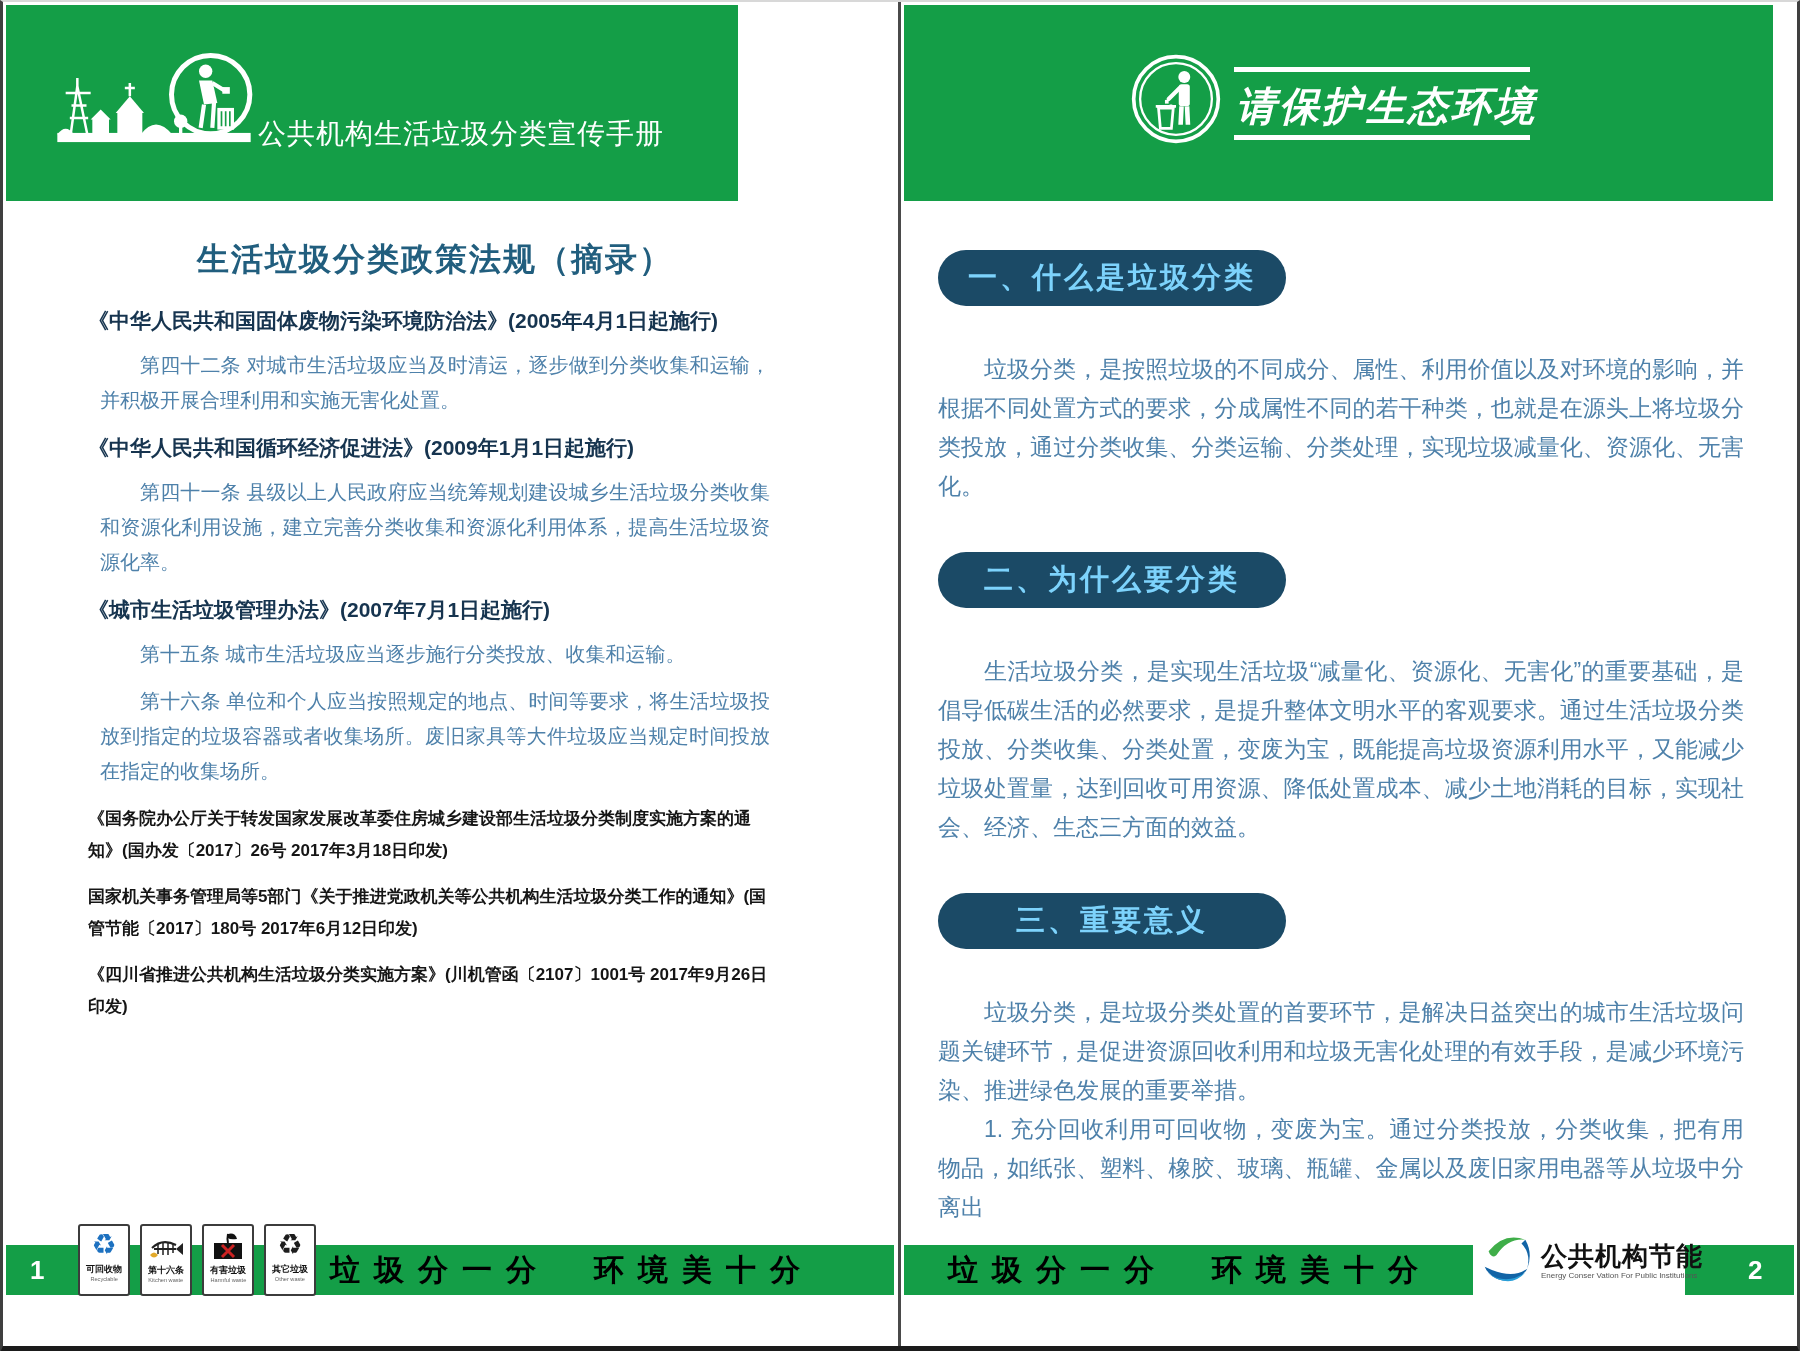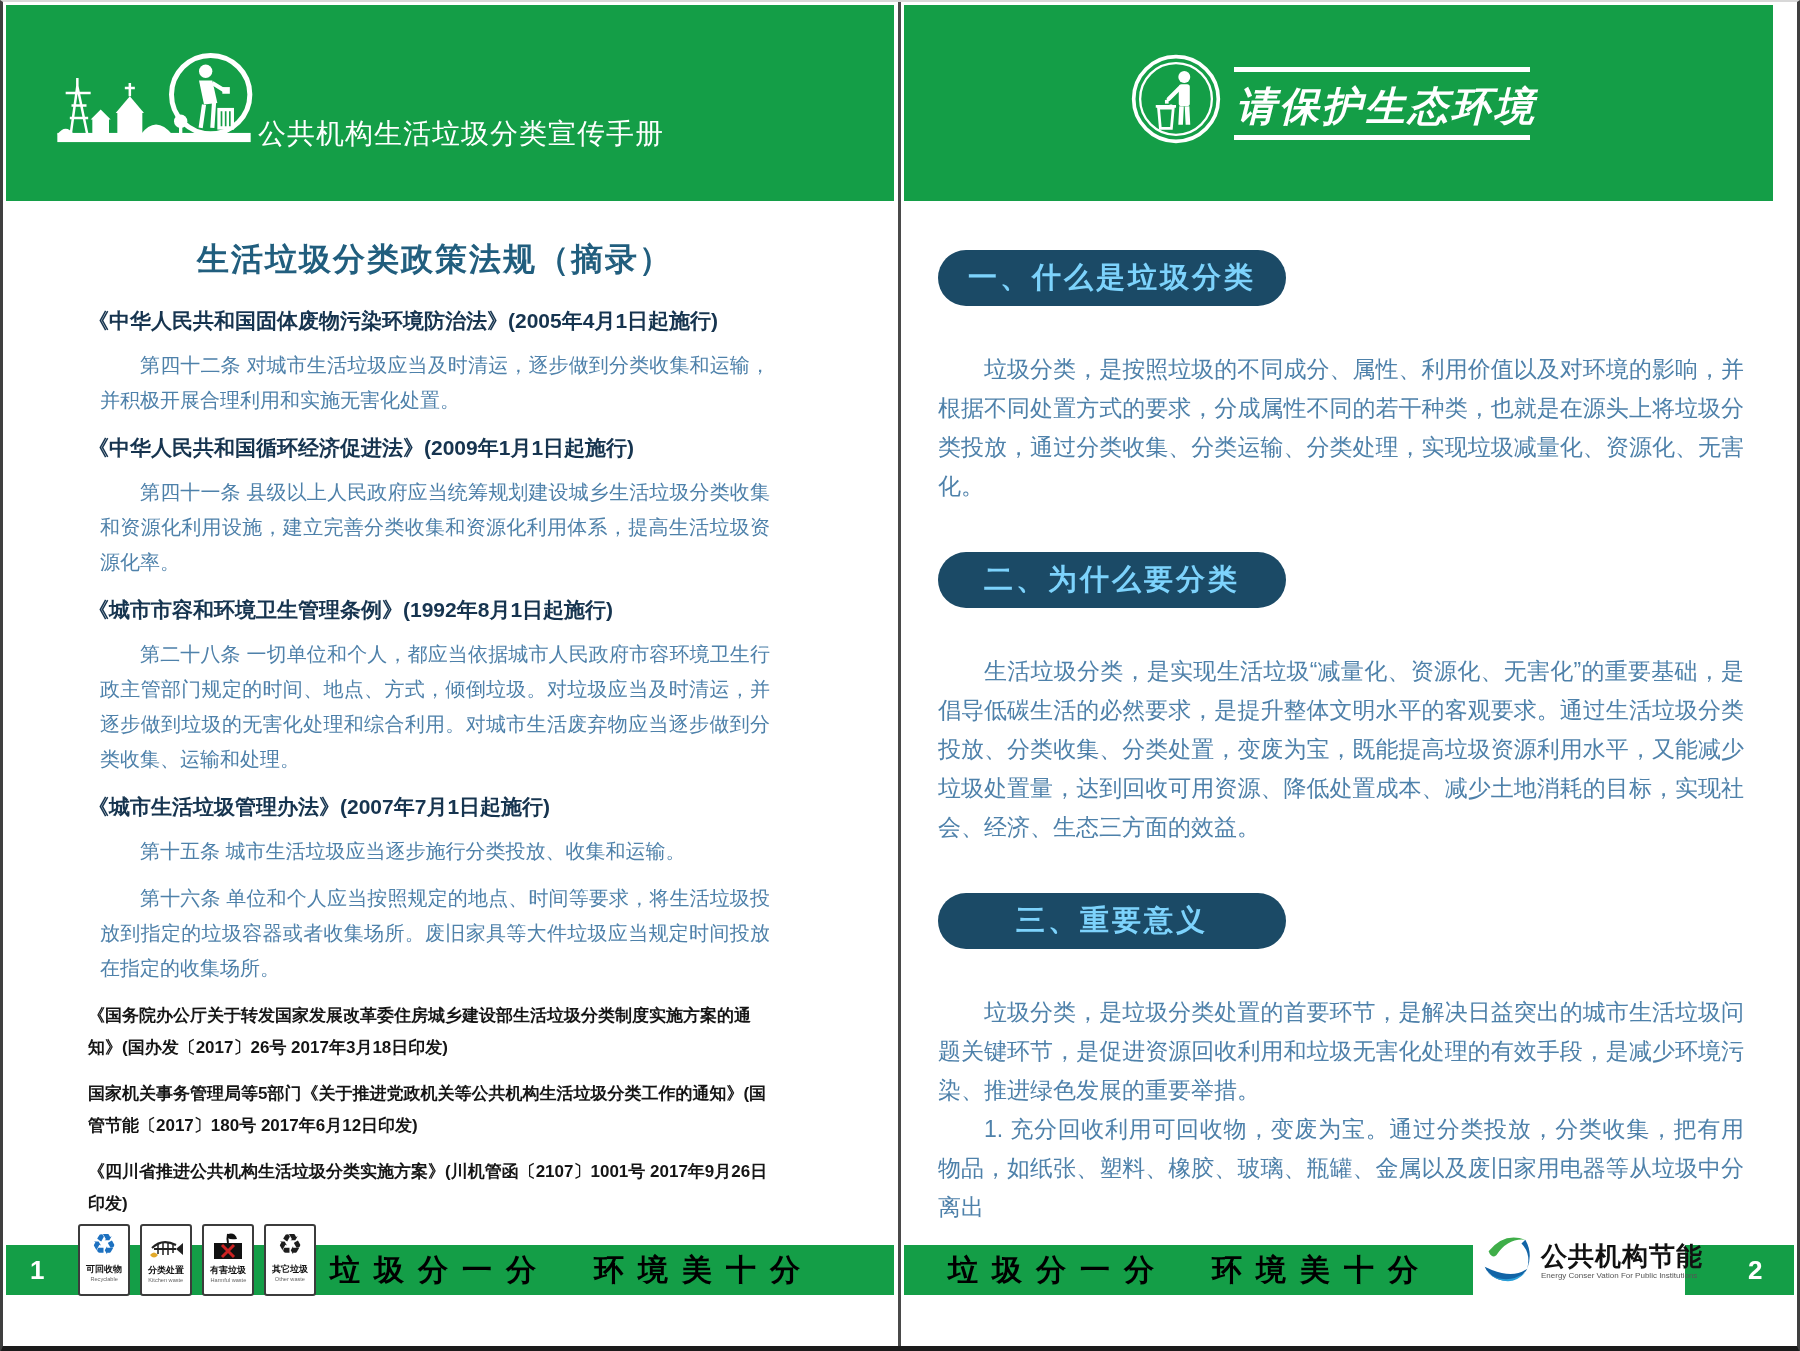--- a/index.html
+++ b/index.html
@@ -7,21 +7,21 @@
     position:relative;width:1800px;height:1351px;background:#ffffff;
     font-family:"Liberation Sans","DejaVu Sans",sans-serif;overflow:hidden;
   }
   .frame{position:absolute;left:0;top:0;width:1794px;height:1344px;
     border-left:3px solid #3f3f3f;border-right:3px solid #3f3f3f;
     border-bottom:7px solid #1b1b1b;border-top:2px solid #d8d8d8;z-index:60;pointer-events:none;}
   .divider{position:absolute;left:898px;top:0;width:3px;height:1351px;background:#4a4a4a;z-index:55;}
 
   
   .hdr{position:absolute;top:5px;height:196px;background:#149e47;}
-  .hdr-left{left:6px;width:888px;}
+  .hdr-left{left:6px;width:732px;}
   .hdr-right{left:904px;width:869px;font-style:italic;}
   .hdr-left-title{position:absolute;left:252px;top:110px;color:#fff;font-size:28px;letter-spacing:1px;white-space:nowrap;}
   .city-logo{position:absolute;left:48px;top:28px;}
   .ring-icon{position:absolute;left:226px;top:48px;}
   .hdr-right-title{position:absolute;left:332px;top:74px;color:#fff;font-size:40px;font-weight:bold;letter-spacing:3px;white-space:nowrap;}
   .rule{position:absolute;left:330px;width:296px;height:5px;background:#fff;}
   .rule-top{top:62px;} .rule-bottom{top:130px;}
 
   
   .left-content{position:absolute;left:88px;top:238px;width:694px;z-index:5;}
@@ -102,24 +102,20 @@
     <div>
       <div class="law-heading">《中华人民共和国固体废物污染环境防治法》(2005年4月1日起施行)</div>
       <p class="law-para">第四十二条  对城市生活垃圾应当及时清运，逐步做到分类收集和运输，并积极开展合理利用和实施无害化处置。</p>
     </div>
 
     <div>
       <div class="law-heading">《中华人民共和国循环经济促进法》(2009年1月1日起施行)</div>
       <p class="law-para">第四十一条  县级以上人民政府应当统筹规划建设城乡生活垃圾分类收集和资源化利用设施，建立完善分类收集和资源化利用体系，提高生活垃圾资源化率。</p>
     </div>
 
-    <div>
-      <div class="law-heading">《城市市容和环境卫生管理条例》(1992年8月1日起施行)</div>
-      <p class="law-para">第二十八条  一切单位和个人，都应当依据城市人民政府市容环境卫生行政主管部门规定的时间、地点、方式，倾倒垃圾。对垃圾应当及时清运，并逐步做到垃圾的无害化处理和综合利用。对城市生活废弃物应当逐步做到分类收集、运输和处理。</p>
-    </div>
 
     <div>
       <div class="law-heading">《城市生活垃圾管理办法》(2007年7月1日起施行)</div>
       <p class="law-para">第十五条  城市生活垃圾应当逐步施行分类投放、收集和运输。</p>
       <p class="law-para">第十六条  单位和个人应当按照规定的地点、时间等要求，将生活垃圾投放到指定的垃圾容器或者收集场所。废旧家具等大件垃圾应当规定时间投放在指定的收集场所。</p>
     </div>
 
     <p class="notice">《国务院办公厅关于转发国家发展改革委住房城乡建设部生活垃圾分类制度实施方案的通知》(国办发〔2017〕26号  2017年3月18日印发)</p>
     <p class="notice">国家机关事务管理局等5部门《关于推进党政机关等公共机构生活垃圾分类工作的通知》(国管节能〔2017〕180号  2017年6月12日印发)</p>
     <p class="notice">《四川省推进公共机构生活垃圾分类实施方案》(川机管函〔2107〕1001号  2017年9月26日印发)</p>
@@ -175,21 +171,21 @@
     <div class="card">
       <span>
         <svg width="40" height="32" viewBox="0 0 40 32">
           <path d="M4,24 Q8,19 12,24 Q8,29 4,24 Z" fill="#e3aa2b"></path>
           <path d="M6,17 Q16,7 30,14" stroke="#222" stroke-width="2" fill="none"></path>
           <path d="M8,18 H30" stroke="#222" stroke-width="2" fill="none"></path>
           <path d="M12,13 V23 M17,12 V24 M22,12 V24 M27,13 V22" stroke="#222" stroke-width="1.5" fill="none"></path>
           <path d="M30,18 L37,12 L37,24 Z" fill="#222"></path>
         </svg>
       </span>
-      <span class="card-cn">分类处置</span>
+      <span class="card-cn">第十六条</span>
       <span class="card-en">Kitchen waste</span>
     </div>
     <div class="card">
       <span>
         <svg width="40" height="32" viewBox="0 0 40 32">
           <path d="M20,3 Q27,1 29,8 Q22,9 20,7 Z" fill="#111"></path>
           <path d="M20,3 Q19,8 20,12" stroke="#111" stroke-width="2" fill="none"></path>
           <rect x="6" y="12" width="28" height="16" fill="#111"></rect>
           <path d="M14,14 L26,26 M26,14 L14,26" stroke="#cc2222" stroke-width="3" fill="none"></path>
         </svg>

